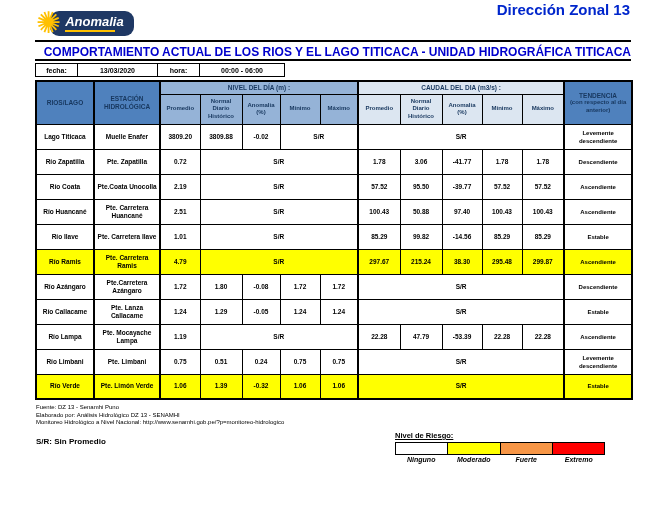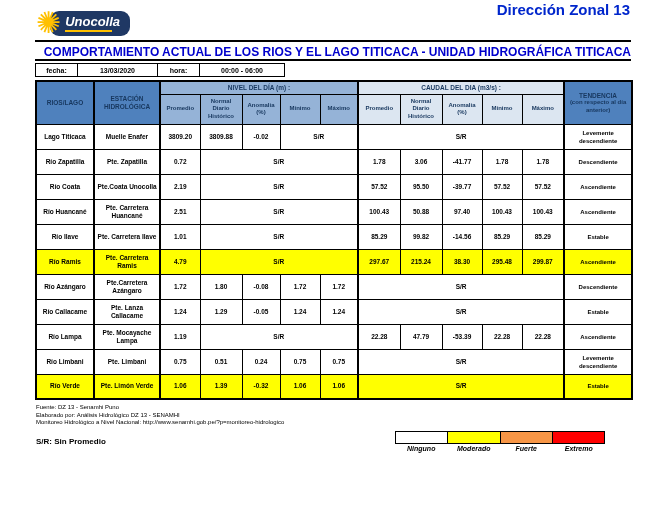--- a/index.html
+++ b/index.html
@@ -50,21 +50,21 @@
   .sw:last-child{border-right:none;}
   .sw-labels{display:flex;}
   .swl{flex:1;text-align:center;font-size:7px;font-weight:bold;font-style:italic;padding-top:1px;}
 </style>
 </head>
 <body>
 
 <div class="logo">
   <span class="sun">✺</span>
   <span class="pill">
-    <span class="logotext">Unocolla</span>
+    <span class="logotext">Anomalia</span>
     <span class="underbar"></span>
   </span>
 </div>
 <div class="region">Dirección Zonal 13</div>
 <div class="rule1"></div>
 <div class="title">COMPORTAMIENTO ACTUAL DE LOS RIOS Y EL LAGO TITICACA - UNIDAD HIDROGRÁFICA  TITICACA</div>
 <div class="rule2"></div>
 
 <div class="meta">
   <div class="mcell m1">fecha:</div>
@@ -244,20 +244,21 @@
 </table>
 
 <div class="notes">
   <div>Fuente: DZ 13 - Senamhi Puno</div>
   <div>Elaborado por: Análisis Hidrológico DZ 13 - SENAMHI</div>
   <div>Monitoreo Hidrológico a Nivel Nacional: http://www.senamhi.gob.pe/?p=monitoreo-hidrologico</div>
 </div>
 <div class="srnote">S/R: Sin Promedio</div>
 
 <div class="legend">
+  <div class="legend-label">Nivel de Riesgo:</div>
   <div class="swatches" id="legend-swatches">
       <div class="sw" style="background: rgb(255, 255, 255);"></div>
       <div class="sw" style="background: rgb(255, 255, 0);"></div>
       <div class="sw" style="background: rgb(247, 150, 70);"></div>
       <div class="sw" style="background: rgb(255, 0, 0);"></div>
     </div>
   <div class="sw-labels" id="legend-labels">
       <div class="swl">Ninguno</div>
       <div class="swl">Moderado</div>
       <div class="swl">Fuerte</div>

